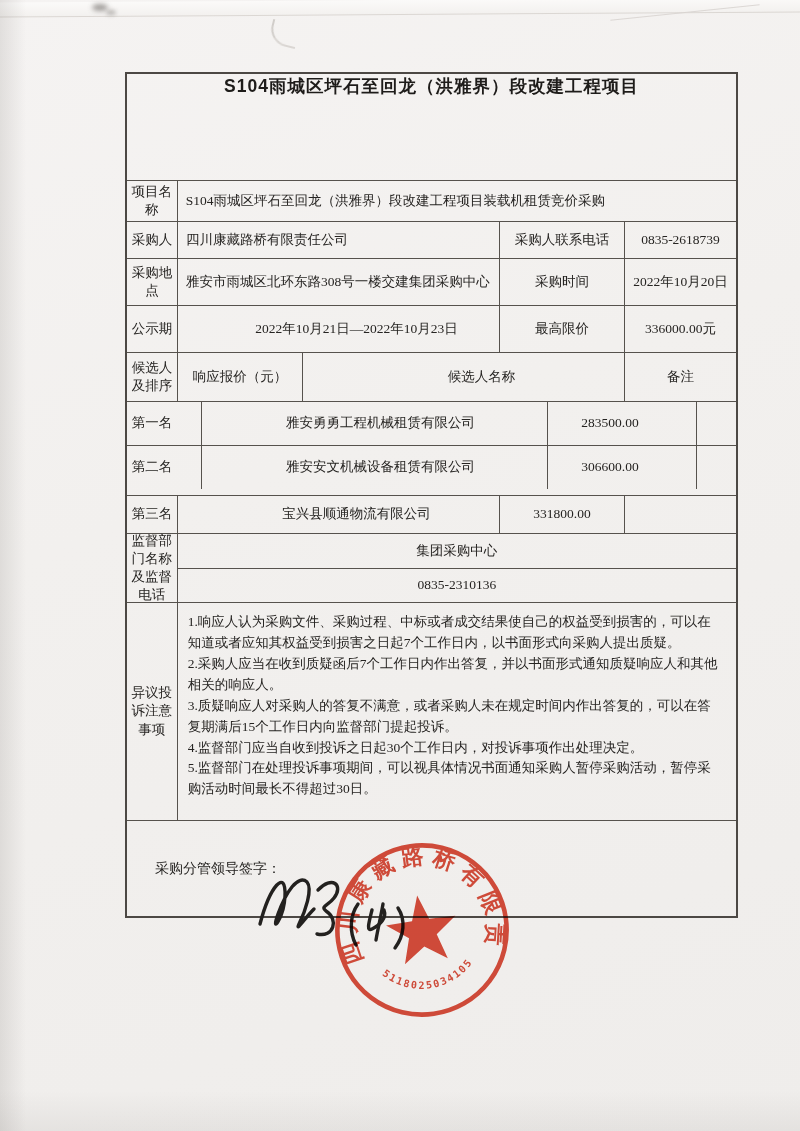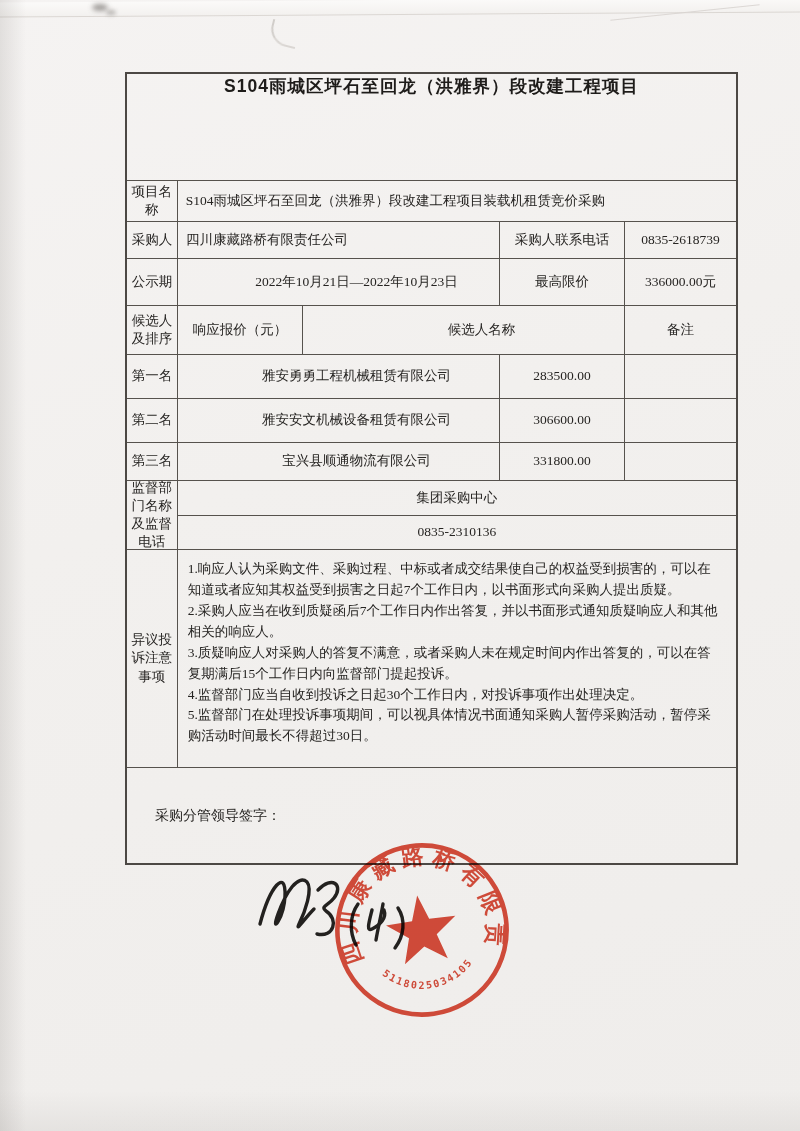--- a/index.html
+++ b/index.html
@@ -77,21 +77,21 @@
   .objection-content{
     width:563px;box-sizing:border-box;border-left:1px solid #56524d;
     padding:9px 16px 8px 10px;font-size:13.5px;line-height:1.55;text-align:left;
   }
   .objection-content p{margin:0;}
   .sig-row{height:96px;border-top:1px solid #56524d;display:flex;align-items:center;padding-left:28px;box-sizing:border-box;}
   .sig-label{font-size:14px;}
 
   
   .h40{height:40px;} .h36{height:36px;} .h46{height:46px;} .h48{height:48px;}
-  .h43{height:43px;} .h37{height:37px;} .h68{height:68px;} .h217{height:217px;}
+  .h43{height:43px;gap:24px;} .h37{height:37px;margin-top:6px;} .h68{height:68px;} .h217{height:217px;}
 
   
   .signature-svg{position:absolute;left:248px;top:852px;width:200px;height:100px;pointer-events:none;}
   .signature-svg path{stroke:#23211f;stroke-width:3.4;fill:none;stroke-linecap:round;stroke-linejoin:round;}
 
   
   .stamp{
     position:absolute;left:330px;top:838px;width:184px;height:184px;
     mix-blend-mode:multiply;opacity:.92;transform:rotate(-8deg);
     pointer-events:none;
@@ -121,20 +121,26 @@
       <div class="cell span3 bl left-align">S104雨城区坪石至回龙（洪雅界）段改建工程项目装载机租赁竞价采购</div>
     </div>
 
     <div class="row h36">
       <div class="cell c1">采购人</div>
       <div class="cell c2 bl left-align">四川康藏路桥有限责任公司</div>
       <div class="cell c3 bl">采购人联系电话</div>
       <div class="cell c4 bl">0835-2618739</div>
     </div>
 
+    <div class="row h46">
+      <div class="cell c1">采购地点</div>
+      <div class="cell c2 bl left-align">雅安市雨城区北环东路308号一楼交建集团采购中心</div>
+      <div class="cell c3 bl">采购时间</div>
+      <div class="cell c4 bl">2022年10月20日</div>
+    </div>
 
     <div class="row h46">
       <div class="cell c1">公示期</div>
       <div class="cell c2 bl">2022年10月21日—2022年10月23日</div>
       <div class="cell c3 bl">最高限价</div>
       <div class="cell c4 bl">336000.00元</div>
     </div>
 
     <div class="row h48">
       <div class="cell c1">候选人及排序</div>

